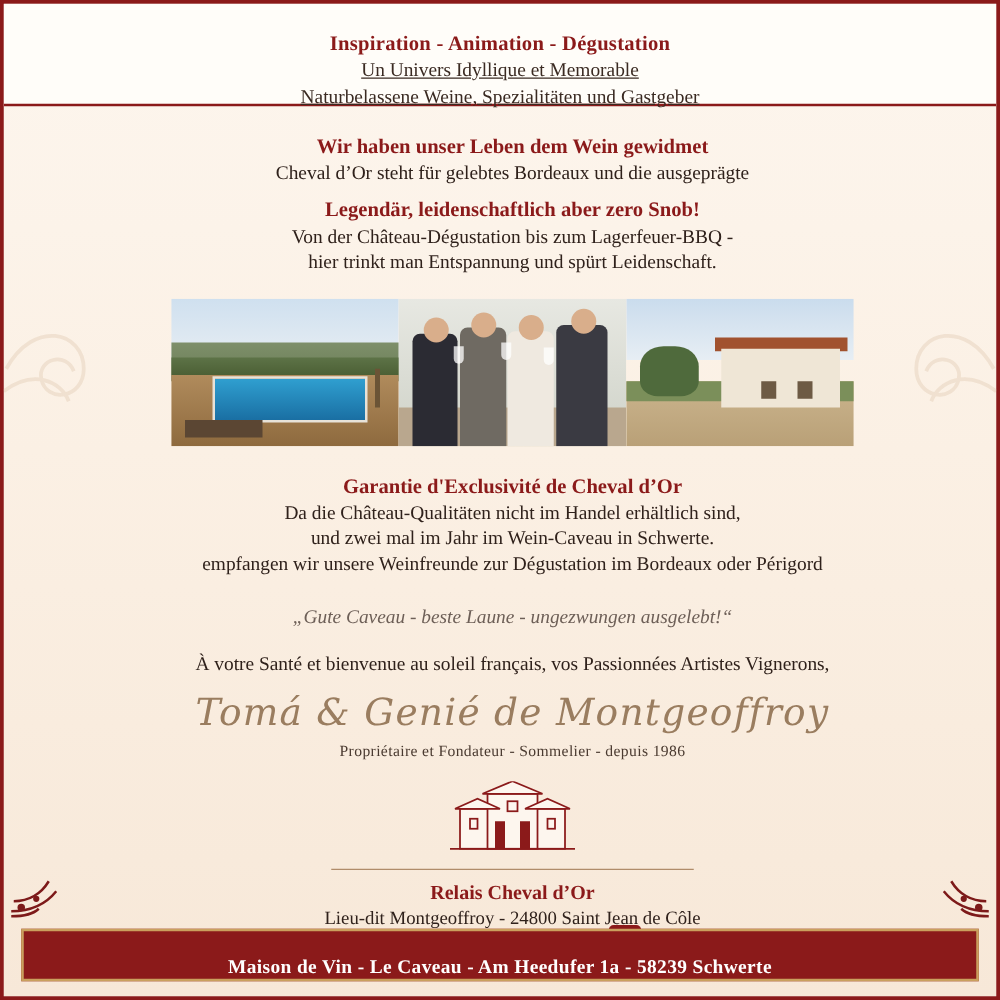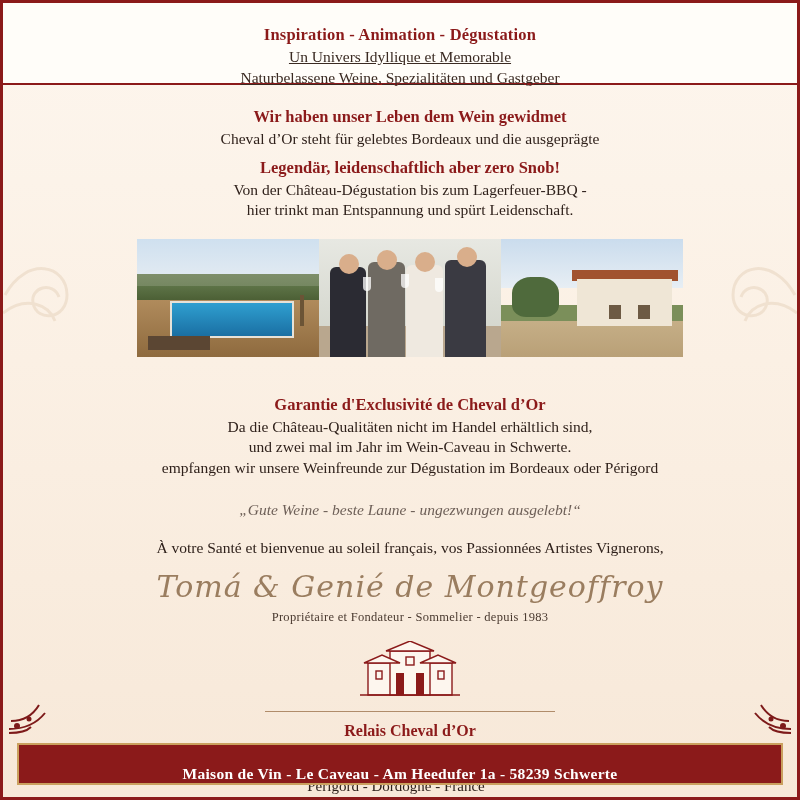--- a/index.html
+++ b/index.html
@@ -332,30 +332,30 @@
           <div class="ground"></div>
           <div class="grass"></div>
         <div class="roof"></div>
           <div class="house"></div>
         <div class="win w1"></div>
           <div class="win w2"></div>
           <div class="tree"></div>
       </div>
     </div>
 
-    <div class="hl" style="margin-top:38px;">Garantie d'Exclusivité de Cheval d’Or</div>
+    <div class="hl" style="margin-top:22px;">Garantie d'Exclusivité de Cheval d’Or</div>
     <p class="para">Da die Château-Qualitäten nicht im Handel erhältlich sind,</p>
     <p class="para">und zwei mal im Jahr im Wein-Caveau in Schwerte.</p>
     <p class="para">empfangen wir unsere Weinfreunde zur Dégustation im Bordeaux oder Périgord</p>
 
-    <div class="quote">„Gute Weine - beste Laune - ungezwungen ausgelebt!“</div>
+    <div class="quote">„Gute Caveau - beste Laune - ungezwungen ausgelebt!“</div>
     <div class="salut">À votre Santé et bienvenue au soleil français, vos Passionnées Artistes Vignerons,</div>
 
     <div class="signature">Tomá &amp; Genié de Montgeoffroy</div>
-    <div class="sig-sub">Propriétaire et Fondateur - Sommelier - depuis 1983</div>
+    <div class="sig-sub">Propriétaire et Fondateur - Sommelier - depuis 1986</div>
 
     <div class="chateau">
       <svg width="120" height="58" viewBox="0 0 120 58" fill="none" stroke="#8b1a1a" stroke-width="1.4">
         <rect x="18" y="22" width="84" height="32" fill="#fdf6ee"></rect>
         <rect x="40" y="10" width="40" height="44" fill="#fdf6ee"></rect>
         <path d="M36 10 L60 0 L84 10 Z" fill="#fdf6ee"></path>
         <path d="M14 22 L32 14 L50 22 Z" fill="#fdf6ee"></path>
         <path d="M70 22 L88 14 L106 22 Z" fill="#fdf6ee"></path>
         <rect x="46" y="32" width="8" height="22" fill="#8b1a1a" stroke="none"></rect>
         <rect x="66" y="32" width="8" height="22" fill="#8b1a1a" stroke="none"></rect>

